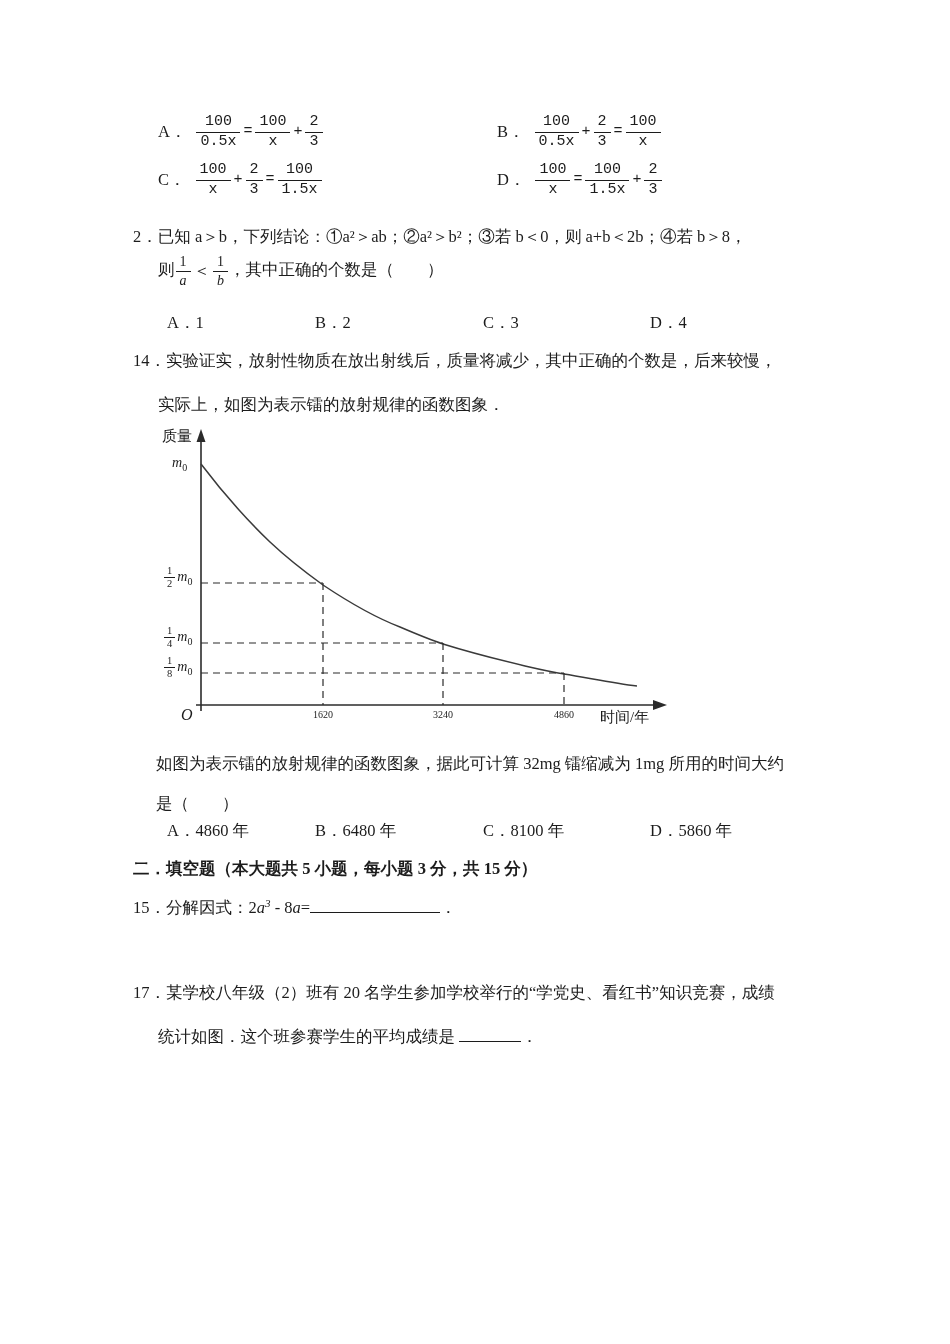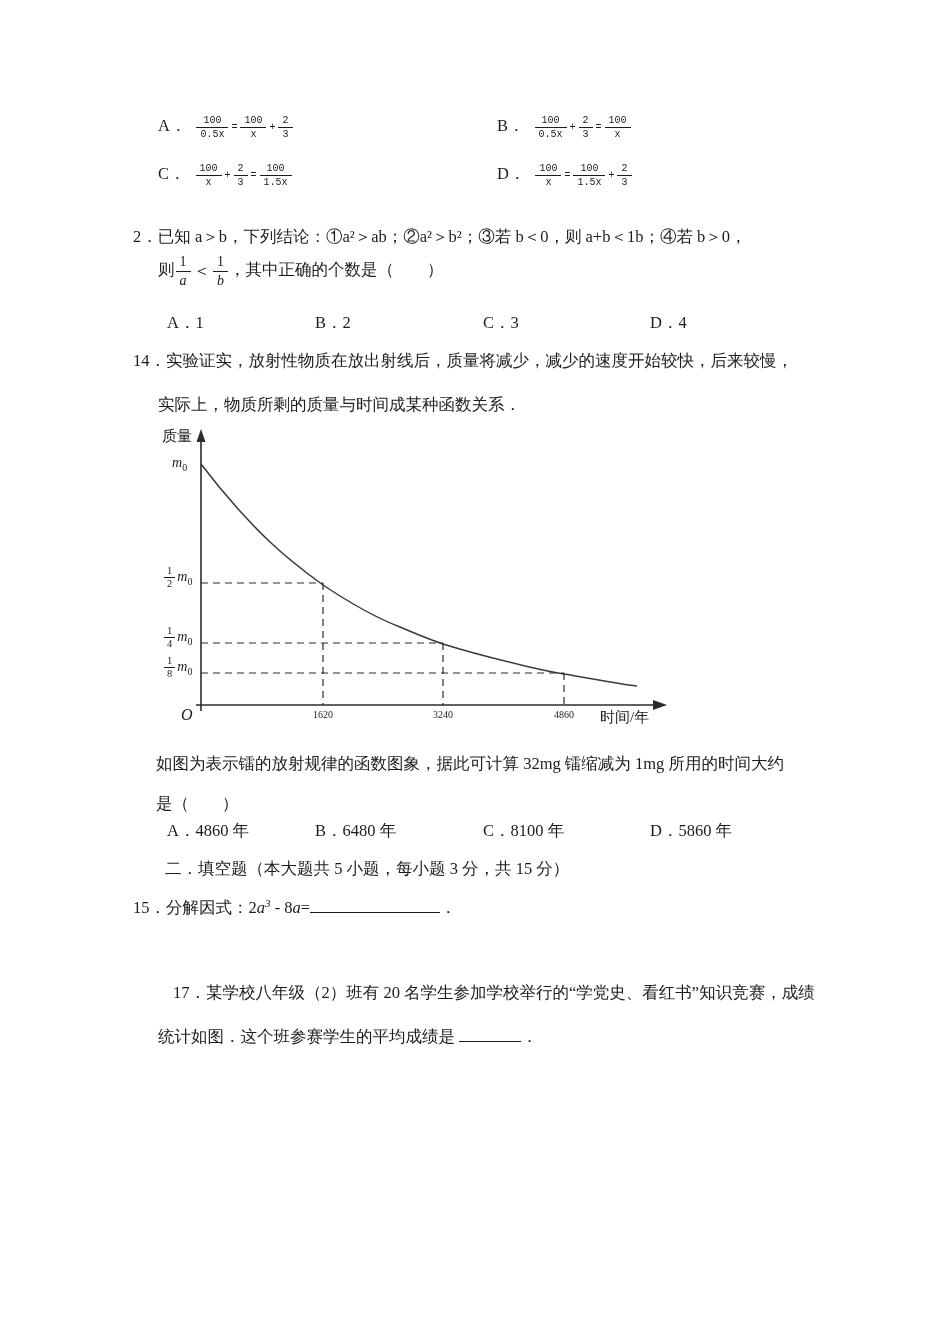--- a/index.html
+++ b/index.html
@@ -11,32 +11,32 @@
     background: #ffffff;
     color: #1c1c1c;
     font-family: "Liberation Serif", "DejaVu Serif", serif;
     font-size: 16.5px;
     overflow: hidden;
   }
   .abs { position: absolute; white-space: nowrap; line-height: 1.35; }
 
   
   .olabel { display: inline-block; margin-right: 9px; vertical-align: middle; }
-  .twmath { font-family: "Liberation Mono", "DejaVu Sans Mono", monospace; font-size: 10px; }
+  .twmath { font-family: "Liberation Mono", "DejaVu Sans Mono", monospace; font-size: 15px; }
   .frac { display: inline-block; vertical-align: middle; text-align: center; line-height: 1.12; margin: 0 1px; }
   .frac .fn { display: block; border-bottom: 1.3px solid #1c1c1c; padding: 0 4px 1px 4px; }
   .frac .fd { display: block; padding: 1px 4px 0 4px; }
   .mop { display: inline-block; vertical-align: middle; margin: 0 2px; }
 
   .serifrac { font-family: "Liberation Serif", "DejaVu Serif", serif; font-size: 14px; }
   .it { font-style: italic; }
 
   .blank { display: inline-block; border-bottom: 1.2px solid #1c1c1c; height: 18px; vertical-align: baseline; }
 
-  .bold { font-weight: normal; margin-left: 32px; }
+  .bold { font-weight: bold; }
 
   sup.s3 { font-size: 11px; font-style: italic; }
 
   
   .sqrtsym { font-size: 19px; vertical-align: -1px; margin-left: 1px; }
   .radicand { border-top: 1.4px solid #1c1c1c; padding: 0 3px 0 1px; margin-left: -2px; }
 
   
   .graph { position: absolute; left: 160px; top: 428px; width: 540px; height: 300px; }
   .graph svg { position: absolute; left: 0; top: 0; }
@@ -65,35 +65,35 @@
 
   <div class="abs" style="left:158px; top:162px;">
     <span class="olabel">C．</span><span class="twmath"><span class="frac"><span class="fn">100</span><span class="fd">x</span></span><span class="mop">+</span><span class="frac"><span class="fn">2</span><span class="fd">3</span></span><span class="mop">=</span><span class="frac"><span class="fn">100</span><span class="fd">1.5x</span></span></span>
   </div>
 
   <div class="abs" style="left:497px; top:162px;">
     <span class="olabel">D．</span><span class="twmath"><span class="frac"><span class="fn">100</span><span class="fd">x</span></span><span class="mop">=</span><span class="frac"><span class="fn">100</span><span class="fd">1.5x</span></span><span class="mop">+</span><span class="frac"><span class="fn">2</span><span class="fd">3</span></span></span>
   </div>
 
   <div class="abs" style="left:133px; top:226px;">
-    <span>2．</span><span>已知 a＞b，下列结论：①a²＞ab；②a²＞b²；③若 b＜0，则 a+b＜1b；④若 b＞0，</span>
+    <span>2．</span><span>已知 a＞b，下列结论：①a²＞ab；②a²＞b²；③若 b＜0，则 a+b＜2b；④若 b＞8，</span>
   </div>
   <div class="abs" style="left:158px; top:254px;">
     <span>则</span><span class="frac serifrac"><span class="fn">1</span><span class="fd it">a</span></span><span class="mop">＜</span><span class="frac serifrac"><span class="fn">1</span><span class="fd it">b</span></span><span>，其中正确的个数是（　　）</span>
   </div>
   <div class="abs" style="left:167px; top:312px;">A．1</div>
   <div class="abs" style="left:315px; top:312px;">B．2</div>
   <div class="abs" style="left:483px; top:312px;">C．3</div>
   <div class="abs" style="left:650px; top:312px;">D．4</div>
 
   <div class="abs" style="left:133px; top:350px;">
-    <span>14．</span><span>实验证实，放射性物质在放出射线后，质量将减少，减少的速度开始较快，后来较慢，</span>
+    <span>14．</span><span>实验证实，放射性物质在放出射线后，质量将减少，其中正确的个数是，后来较慢，</span>
   </div>
   <div class="abs" style="left:158px; top:394px;">
-    <span>实际上，物质所剩的质量与时间成某种函数关系．</span>
+    <span>实际上，如图为表示镭的放射规律的函数图象．</span>
   </div>
 
   <div class="graph">
     <svg width="540" height="300" viewBox="0 0 540 300">
 
       <line x1="41" y1="283" x2="41" y2="10" stroke="#2b2b2b" stroke-width="1.6"></line>
       <polygon points="41,1 36.5,14 45.5,14" fill="#2b2b2b"></polygon>
       <line x1="36" y1="277" x2="496" y2="277" stroke="#2b2b2b" stroke-width="1.6"></line>
       <polygon points="507,277 493,272 493,282" fill="#2b2b2b"></polygon>
 
@@ -144,20 +144,20 @@
   <div class="abs" style="left:483px; top:820px;">C．8100 年</div>
   <div class="abs" style="left:650px; top:820px;">D．5860 年</div>
 
   <div class="abs bold" style="left:133px; top:858px;">二．填空题（本大题共 5 小题，每小题 3 分，共 15 分）</div>
 
   <div class="abs" style="left:133px; top:895px;">
     <span>15．</span><span>分解因式：</span><span><span>2</span><span class="it">a</span><sup class="s3">3</sup><span> - 8</span><span class="it">a</span><span>=</span></span><span class="blank" style="width:130px;"></span><span>．</span>
   </div>
 
 
-  <div class="abs" style="left:133px; top:982px;margin-left:40px;">
+  <div class="abs" style="left:133px; top:982px;">
     <span>17．</span><span>某学校八年级（2）班有 20 名学生参加学校举行的“学党史、看红书”知识竞赛，成绩</span>
   </div>
   <div class="abs" style="left:158px; top:1024px;">
     <span>统计如图．这个班参赛学生的平均成绩是 </span><span class="blank" style="width:62px;"></span><span>．</span>
   </div>
 
 </div>
 
 </body></html>

